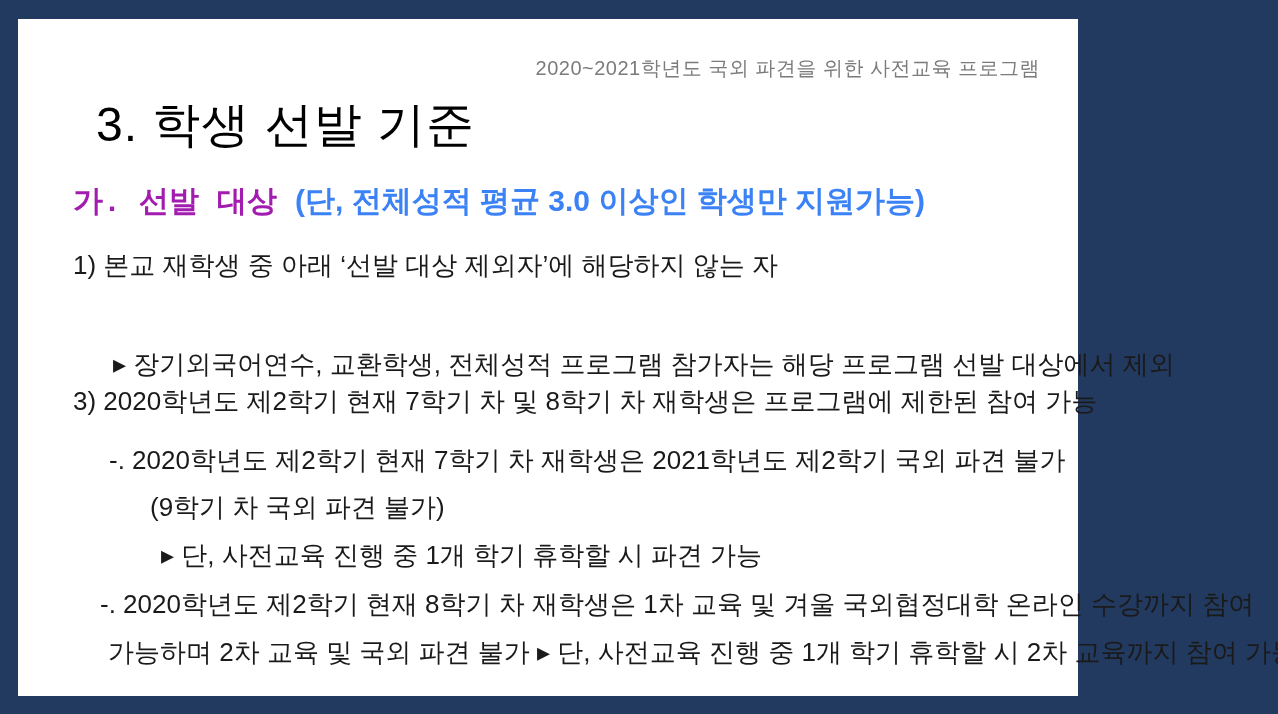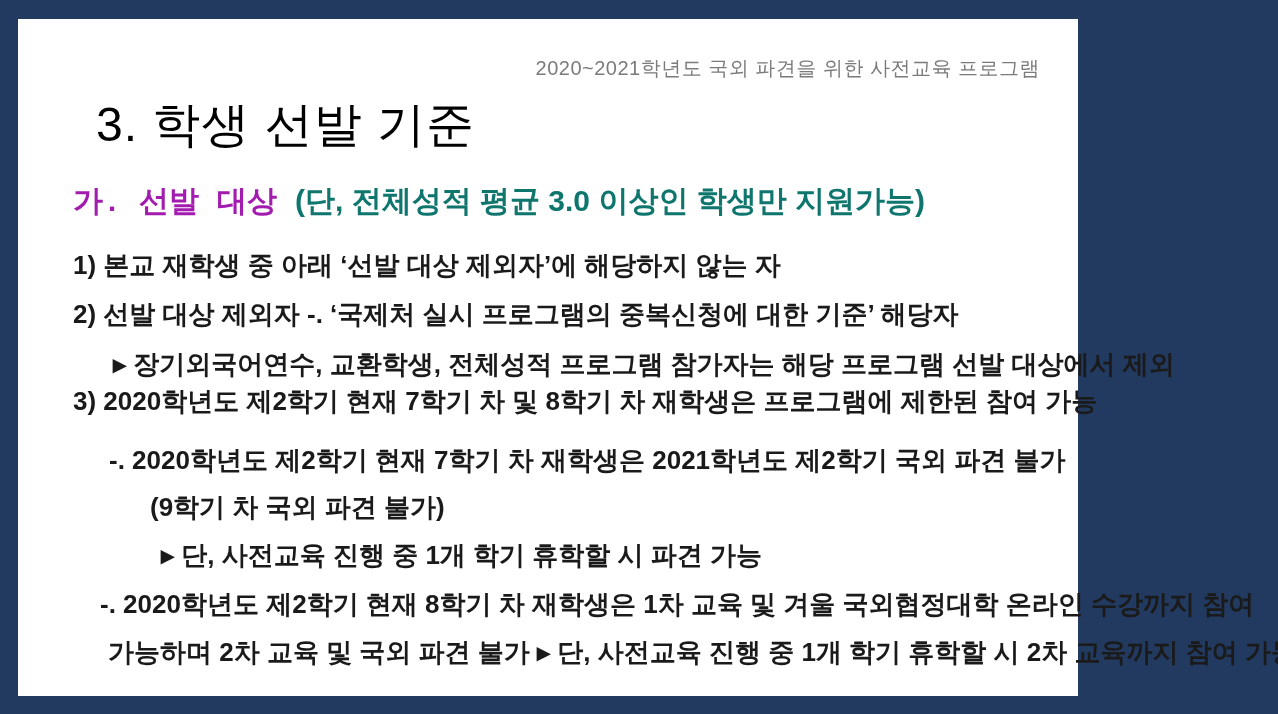--- a/index.html
+++ b/index.html
@@ -45,28 +45,27 @@
   }
   .section-heading {
     position: absolute;
     left: 55px;
     top: 162px;
     font-size: 30px;
     font-weight: 700;
     white-space: nowrap;
   }
   .section-heading .label { color: #a21caf; font-family: Liberation Mono, monospace; }
-  .section-heading .note  { color: #0f766e; }
+  .section-heading .note  { color: #3b82f6; }
   .line {
     position: absolute;
     font-size: 26px;
     line-height: 36px;
     color: #1a1a1a;
     white-space: nowrap;
-    font-weight: bold;
   }
   .l1 { left: 55px;  top: 228px; }
   .l2 { left: 55px;  top: 277px; }
   .l3 { left: 95px;  top: 327px; }
   .l4 { left: 55px;  top: 364px; }
   .l5 { left: 91px;  top: 423px; }
   .l6 { left: 95px;  top: 470px; margin-left: 37px; }
   .l7 { left: 96px;  top: 518px; margin-left: 47px; }
   .l8 { left: 82px;  top: 567px; }
   .l9 { left: 90px;  top: 615px; }
@@ -79,21 +78,20 @@
 
     <div class="program-label">2020~2021학년도 국외 파견을 위한 사전교육 프로그램</div>
 
     <div class="page-title">3. 학생 선발 기준</div>
 
     <div class="section-heading">
       <span class="label">가. 선발 대상 </span><span class="note">(단, 전체성적 평균 3.0 이상인 학생만 지원가능)</span>
     </div>
 
     <div class="line l1">1) 본교 재학생 중 아래 ‘선발 대상 제외자’에 해당하지 않는 자</div>
-    <div class="line l2">2) 선발 대상 제외자 -. ‘국제처 실시 프로그램의 중복신청에 대한 기준’ 해당자</div>
     <div class="line l3">▸ 장기외국어연수, 교환학생, 전체성적 프로그램 참가자는 해당 프로그램 선발 대상에서 제외</div>
     <div class="line l4">3) 2020학년도 제2학기 현재 7학기 차 및 8학기 차 재학생은 프로그램에 제한된 참여 가능</div>
     <div class="line l5">-. 2020학년도 제2학기 현재 7학기 차 재학생은 2021학년도 제2학기 국외 파견 불가</div>
     <div class="line l6">(9학기 차 국외 파견 불가)</div>
     <div class="line l7">▸ 단, 사전교육 진행 중 1개 학기 휴학할 시 파견 가능</div>
     <div class="line l8">-. 2020학년도 제2학기 현재 8학기 차 재학생은 1차 교육 및 겨울 국외협정대학 온라인 수강까지 참여</div>
     <div class="line l9">가능하며 2차 교육 및 국외 파견 불가 ▸ 단, 사전교육 진행 중 1개 학기 휴학할 시 2차 교육까지 참여 가능</div>
 
   </div>
 </div>

